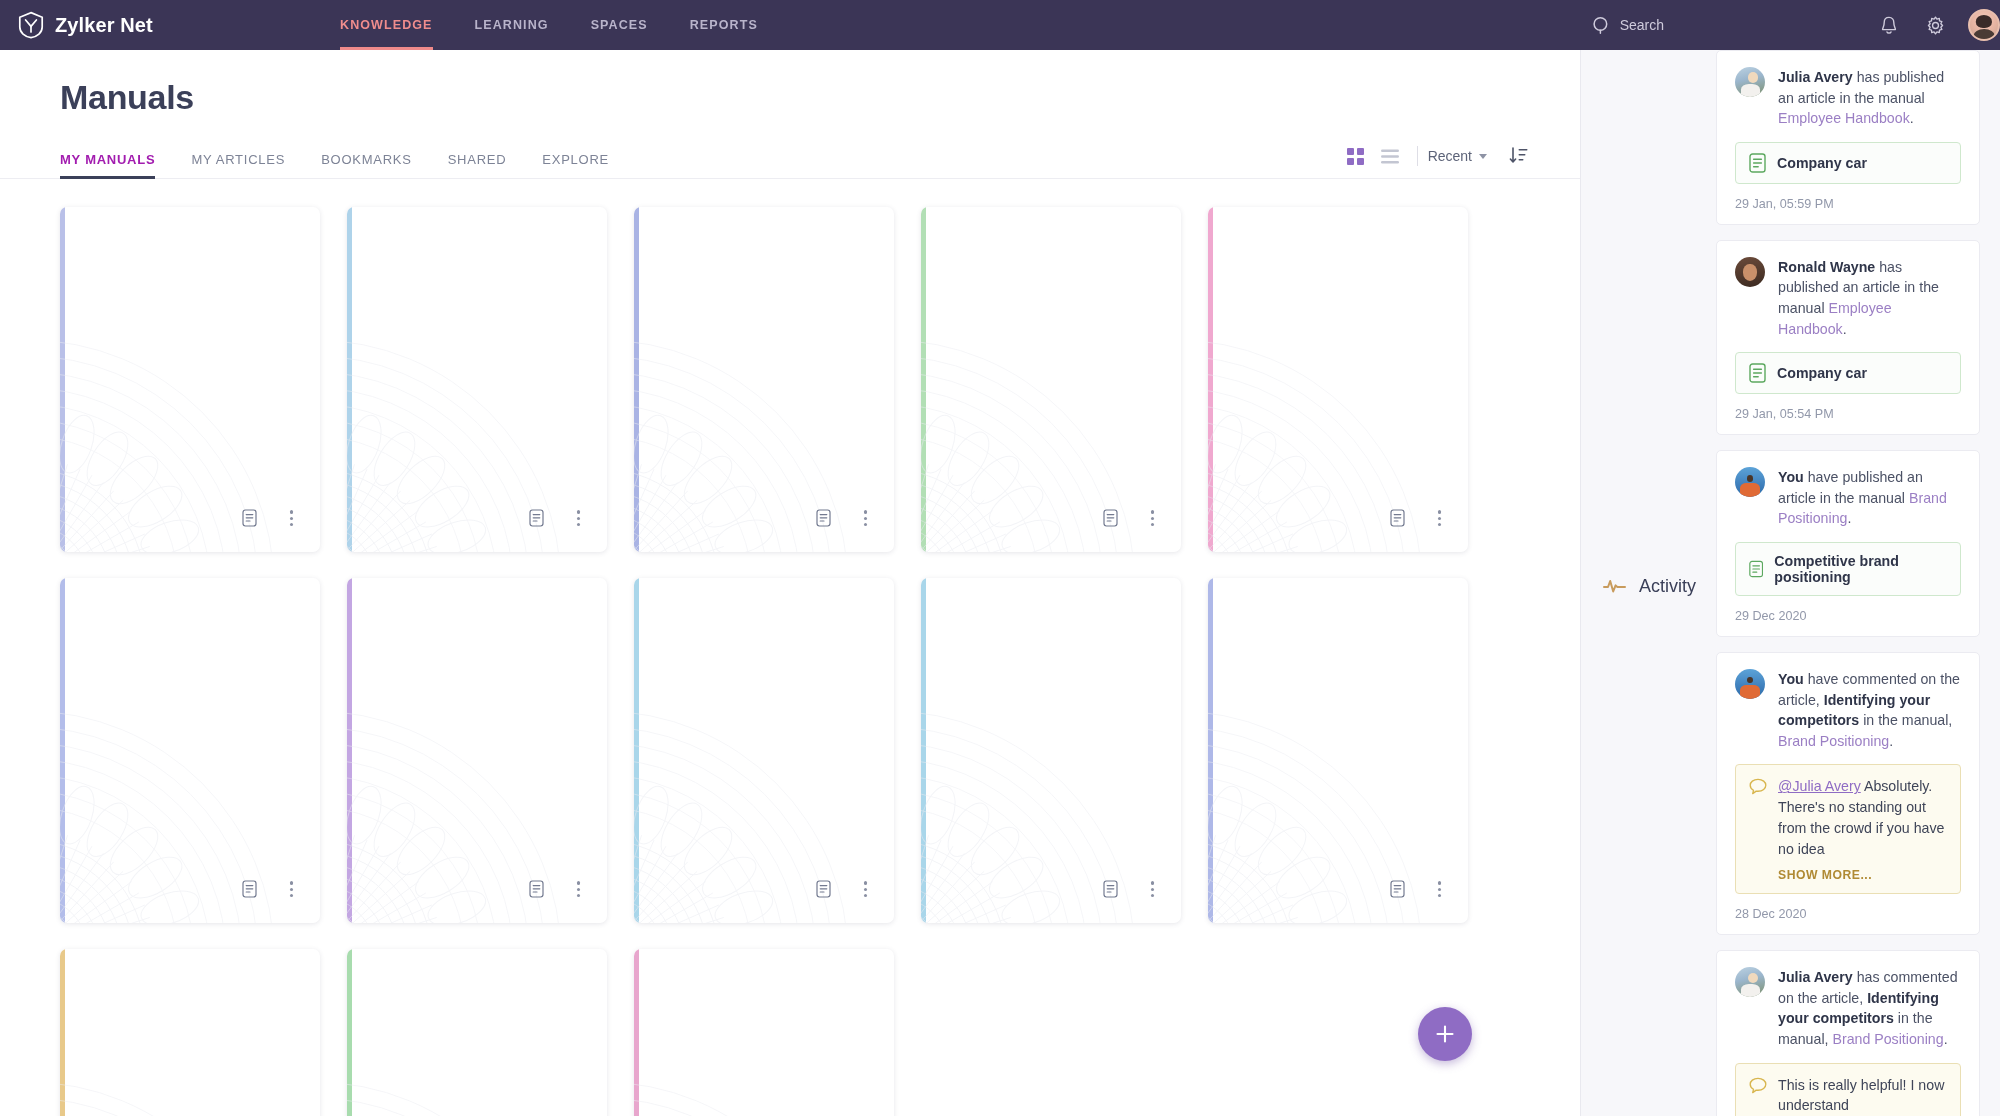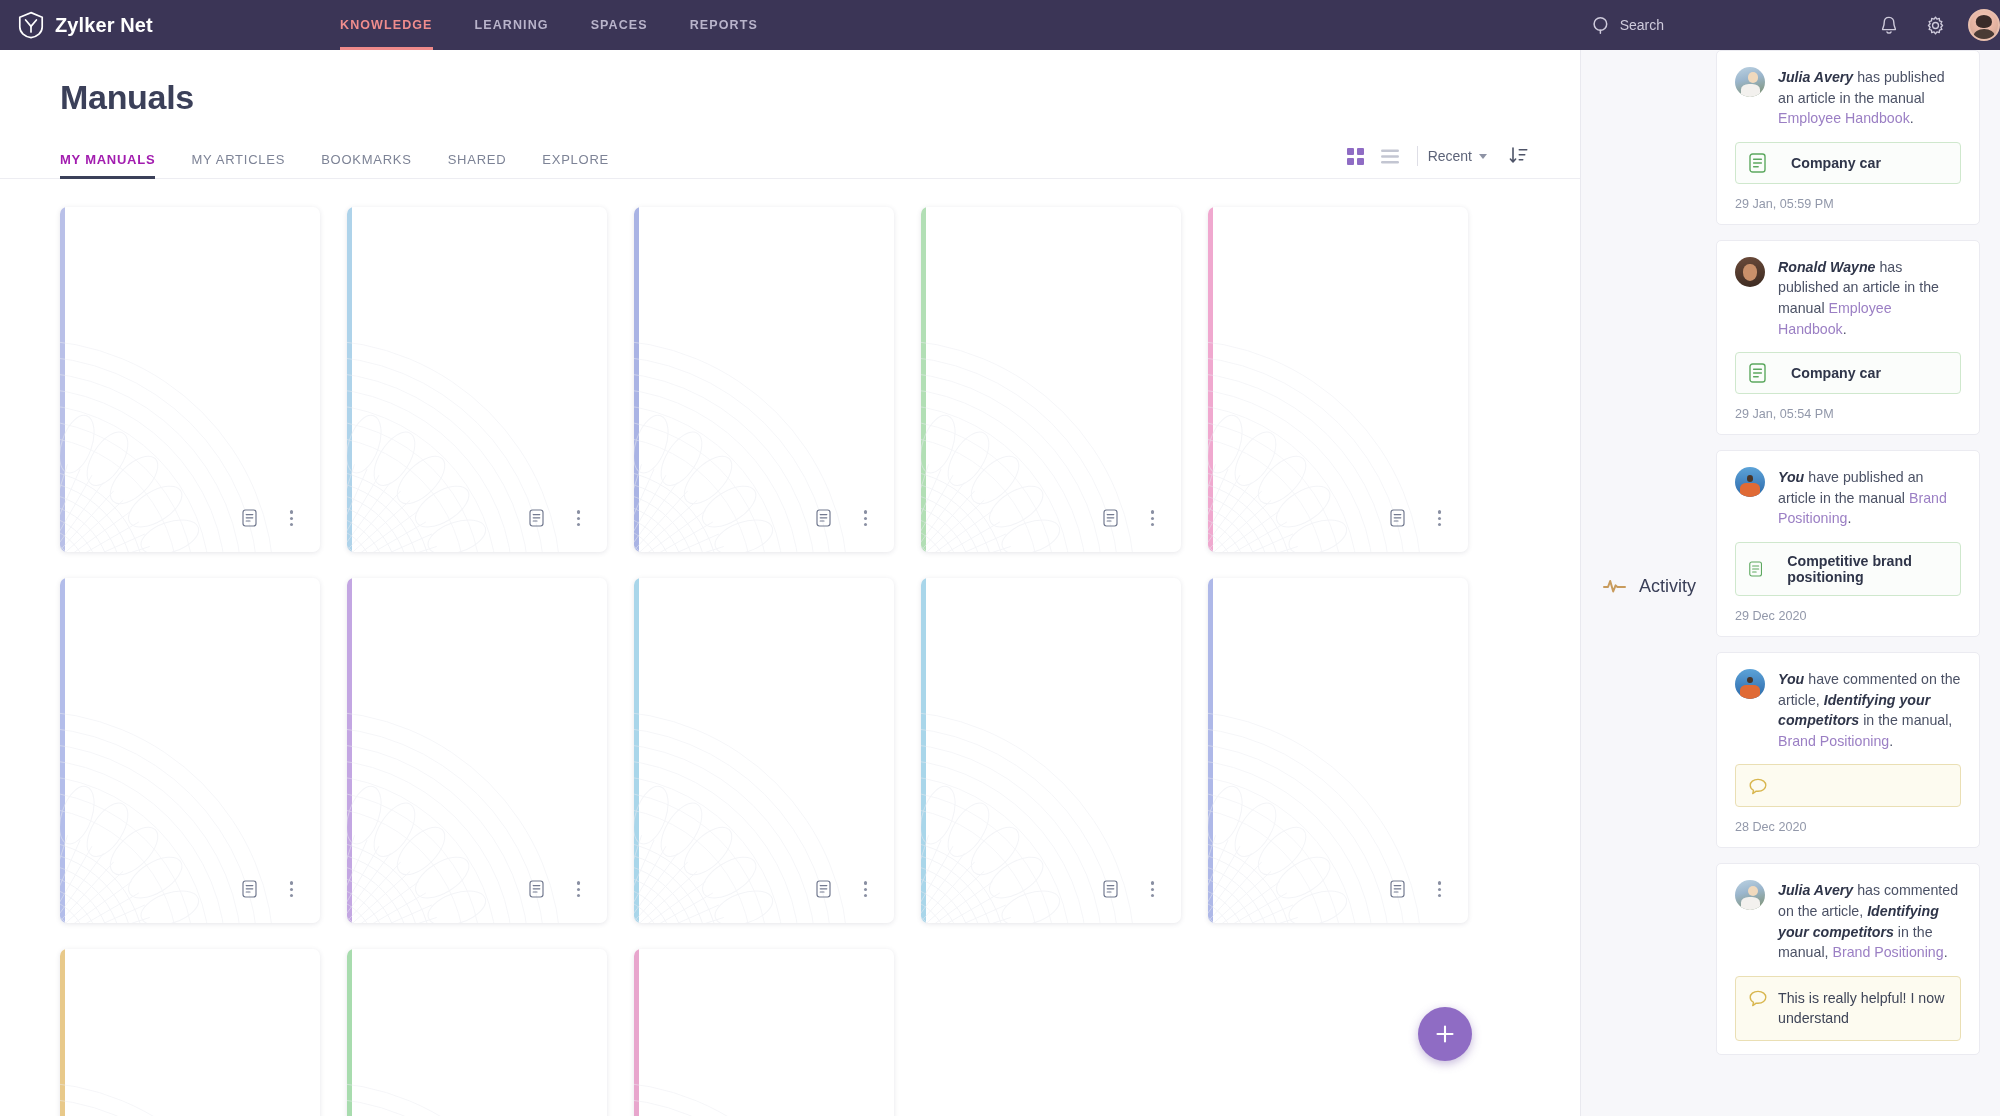--- a/index.html
+++ b/index.html
@@ -131,24 +131,24 @@
   .av { width: 30px; height: 30px; border-radius: 50%; flex: none; overflow: hidden; position: relative; }
   .av.julia { background: linear-gradient(165deg,#bcd2e2 0%,#9bb6cd 40%,#7d8f6a 100%); }
   .av.julia::before { content:""; position:absolute; left:42%; top:18%; width:34%; height:34%; border-radius:50%; background:#f0d9bd; }
   .av.julia::after { content:""; position:absolute; left:20%; bottom:0; width:62%; height:44%; border-radius:42% 42% 0 0; background:#f3f1ee; }
   .av.ronald { background: linear-gradient(170deg,#6b4b3a 0%,#3b2a21 100%); }
   .av.ronald::before { content:""; position:absolute; left:26%; top:24%; width:48%; height:56%; border-radius:46% 46% 50% 50%; background:#c9906a; }
   .av.you { background: linear-gradient(180deg,#5ca3d8 0%,#3f7fbc 60%,#2f6aa5 100%); }
   .av.you::before { content:""; position:absolute; left:40%; top:26%; width:20%; height:22%; border-radius:50%; background:#4a3528; }
   .av.you::after { content:""; position:absolute; left:18%; bottom:0; width:64%; height:48%; border-radius:34% 34% 0 0; background:#e06a35; }
   .act-text { font-size: 14.2px; line-height: 1.45; color: #4b5165; }
-  .act-text b { color: #2f3549; font-weight: bold; font-style: italic; }
+  .act-text b { color: #2f3549; font-weight: bold; }
   .lnk { color: #9b7fc4; }
   .article-chip {
-    display: flex; align-items: center; gap: 25px; margin-top: 13px;
+    display: flex; align-items: center; gap: 11px; margin-top: 13px;
     border: 1px solid #cfe8cd; background: #fbfdfb; border-radius: 4px;
     padding: 10px 13px; cursor: pointer;
   }
   .article-chip .nm { font-size: 14.2px; font-weight: bold; color: #2f3549; }
   .comment-chip {
     margin-top: 13px; border: 1px solid #eadfb4; background: #fdfbf0;
     border-radius: 4px; padding: 11px 13px; display: flex; gap: 11px;
   }
   .comment-body { font-size: 14.2px; line-height: 1.46; color: #3f4558; }
   .mention { color: #8f6cc4; text-decoration: underline; cursor: pointer; }
@@ -1106,20 +1106,24 @@
         </div>
         <div class="act-card">
     <div class="act-top">
       <div class="av you"></div>
       <div class="act-text"><b>You</b><span> have commented on the article, </span><b>Identifying your competitors</b><span> in the manual, </span><span class="lnk">Brand Positioning</span><span>.</span></div>
     </div>
     <div class="comment-chip">
               <svg width="18" height="17" viewBox="0 0 18 17" style="flex:none;margin-top:2px">
   <path d="M9 1.4 C4.3 1.4 1.2 4 1.2 7.3 C1.2 9.4 2.5 11.2 4.5 12.3 L3.7 15.6 L7.2 13.1 C7.8 13.2 8.4 13.2 9 13.2 C13.7 13.2 16.8 10.6 16.8 7.3 C16.8 4 13.7 1.4 9 1.4 Z" fill="none" stroke="#d8b64e" stroke-width="1.35" stroke-linejoin="round"></path>
 </svg>
+              <div style="flex:1">
+                <div class="comment-body"><span class="mention">@Julia Avery</span> Absolutely. There's no standing out from the crowd if you have no idea</div>
+                <span class="show-more">SHOW MORE...</span>
+              </div>
             </div>
     <div class="ts">28 Dec 2020</div>
         </div>
         <div class="act-card">
     <div class="act-top">
       <div class="av julia"></div>
       <div class="act-text"><b>Julia Avery</b><span> has commented on the article, </span><b>Identifying your competitors</b><span> in the manual, </span><span class="lnk">Brand Positioning</span><span>.</span></div>
     </div>
     <div class="comment-chip">
               <svg width="18" height="17" viewBox="0 0 18 17" style="flex:none;margin-top:2px">

